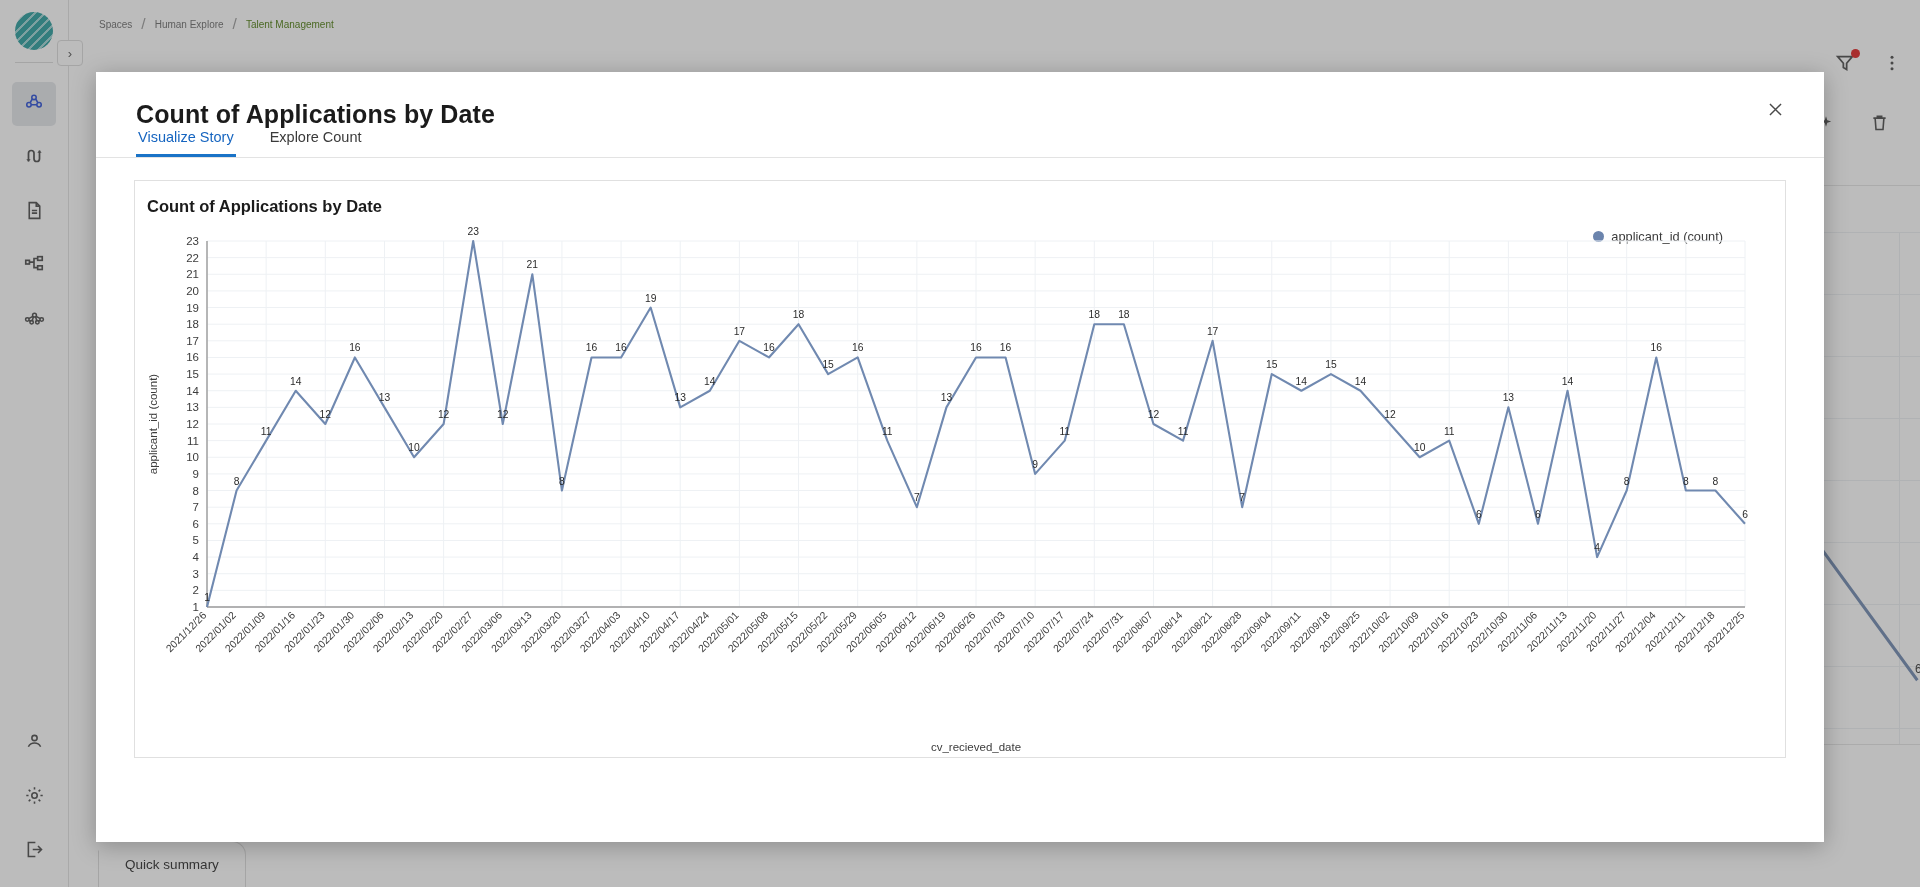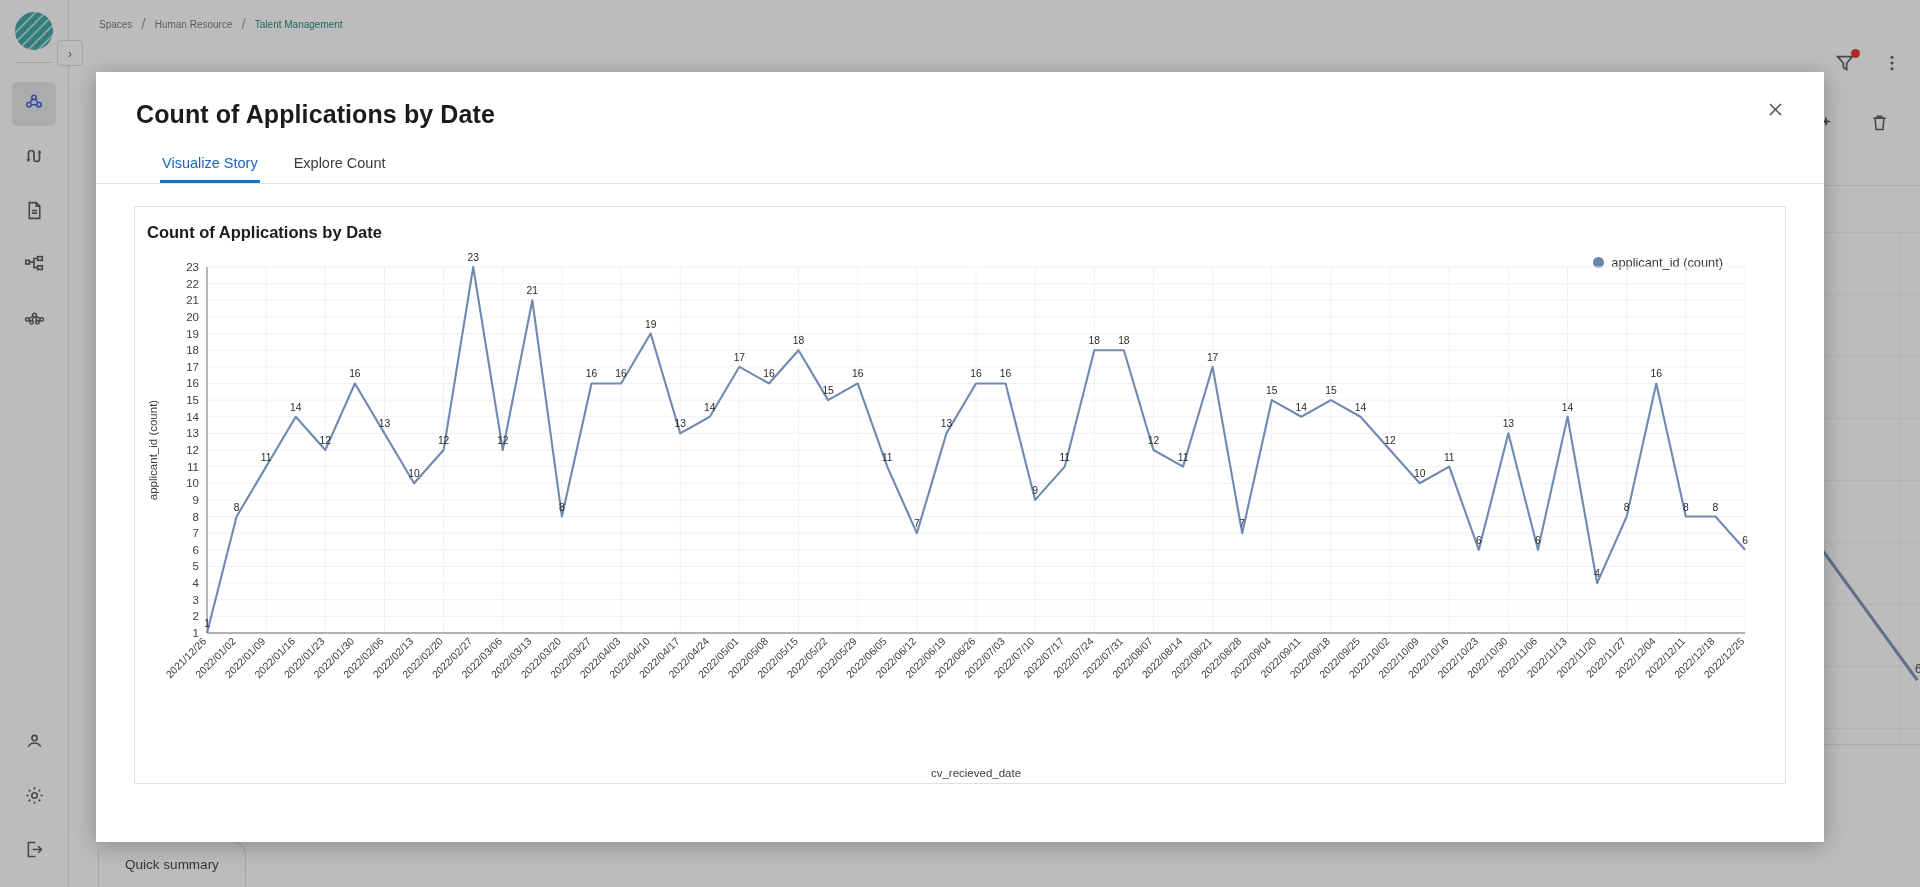--- a/index.html
+++ b/index.html
@@ -41,21 +41,21 @@
     display:flex; align-items:center; justify-content:center;
     font-size:13px; color:#555; z-index:4;
   }
 
   .topbar {
     position:absolute; left:69px; top:0; right:0; height:48px;
     display:flex; align-items:center; padding-left:30px;
     background:#fff;
   }
   .crumb { font-size:10px; color:#6d6d6d; }
-  .crumb.current { color:#0f766e; }
+  .crumb.current { color:#4d7c0f; }
   .crumb-sep { font-size:15.5px; color:#9a9a9a; margin:0 9px; }
 
   .bg-tools {
     position:absolute; right:18px; top:52px;
     display:flex; align-items:center; gap:26px;
   }
   .bg-tools2 {
     position:absolute; right:30px; top:112px;
     display:flex; align-items:center; gap:34px;
   }
@@ -99,22 +99,22 @@
     display:flex; flex-direction:column;
   }
   .modal-head { position:relative; padding:28px 40px 0 40px; }
   .modal-title { font-size:25px; font-weight:bold; color:#1b1b1b; letter-spacing:.1px; }
   .close-btn {
     position:absolute; right:34px; top:24px; width:30px; height:30px;
     display:flex; align-items:center; justify-content:center;
     color:#4a4a4a;
   }
   .tabs {
-    display:flex; gap:32px; padding:0 64px;
-    margin-top:26px; border-bottom:1px solid #e3e3e3;
+    display:flex; gap:32px; padding:0 40px;
+    border-bottom:1px solid #e3e3e3;
   }
   .tab {
     font-size:14.5px; color:#3a3a3a; padding:0 2px 9px 2px;
     border-bottom:3px solid transparent;
   }
   .tab.active { color:#1665c0; border-bottom-color:#1a73c7; }
 
   .card {
     margin:22px 38px 0 38px; border:1px solid #e0e0e0; background:#fff;
     height:578px; position:relative;
@@ -232,21 +232,21 @@
   </div>
 
   <div class="rail-expand">
     <span>›</span>
   </div>
 
   <div class="topbar">
     <nav style="display:flex;align-items:center;">
       <span class="crumb">Spaces</span>
       <span class="crumb-sep">/</span>
-      <span class="crumb">Human Resource</span>
+      <span class="crumb">Human Explore</span>
       <span class="crumb-sep">/</span>
       <span class="crumb current">Talent Management</span>
     </nav>
   </div>
 
   <div class="bg-tools">
     <div class="filter-wrap">
       <span>
         <svg width="22" height="22" viewBox="0 0 24 24" fill="none" stroke="#4a4a4a" stroke-width="1.9">
           <path d="M4 5h16l-6.2 7.3V19l-3.6-2.1v-4.6z"></path>

